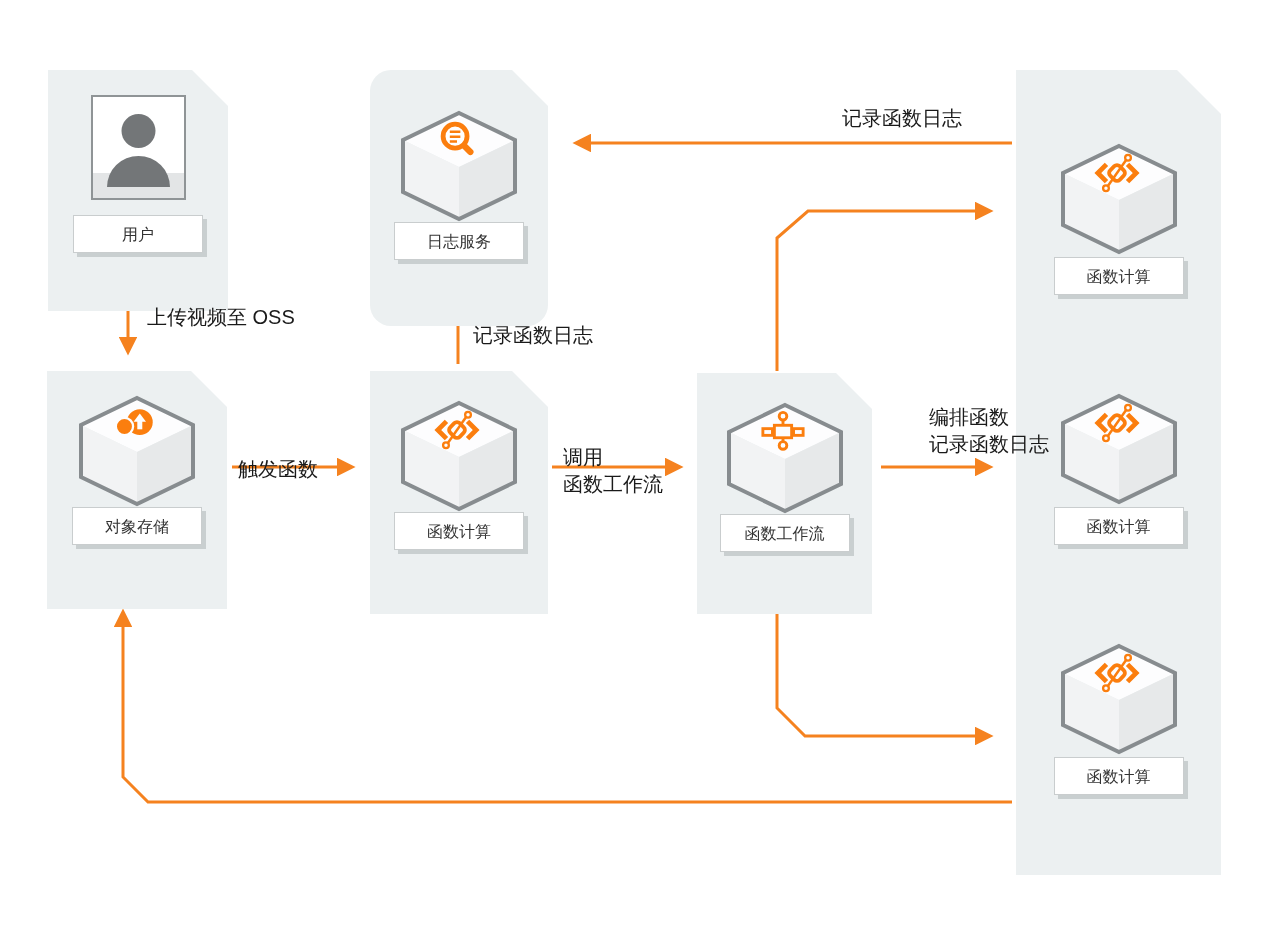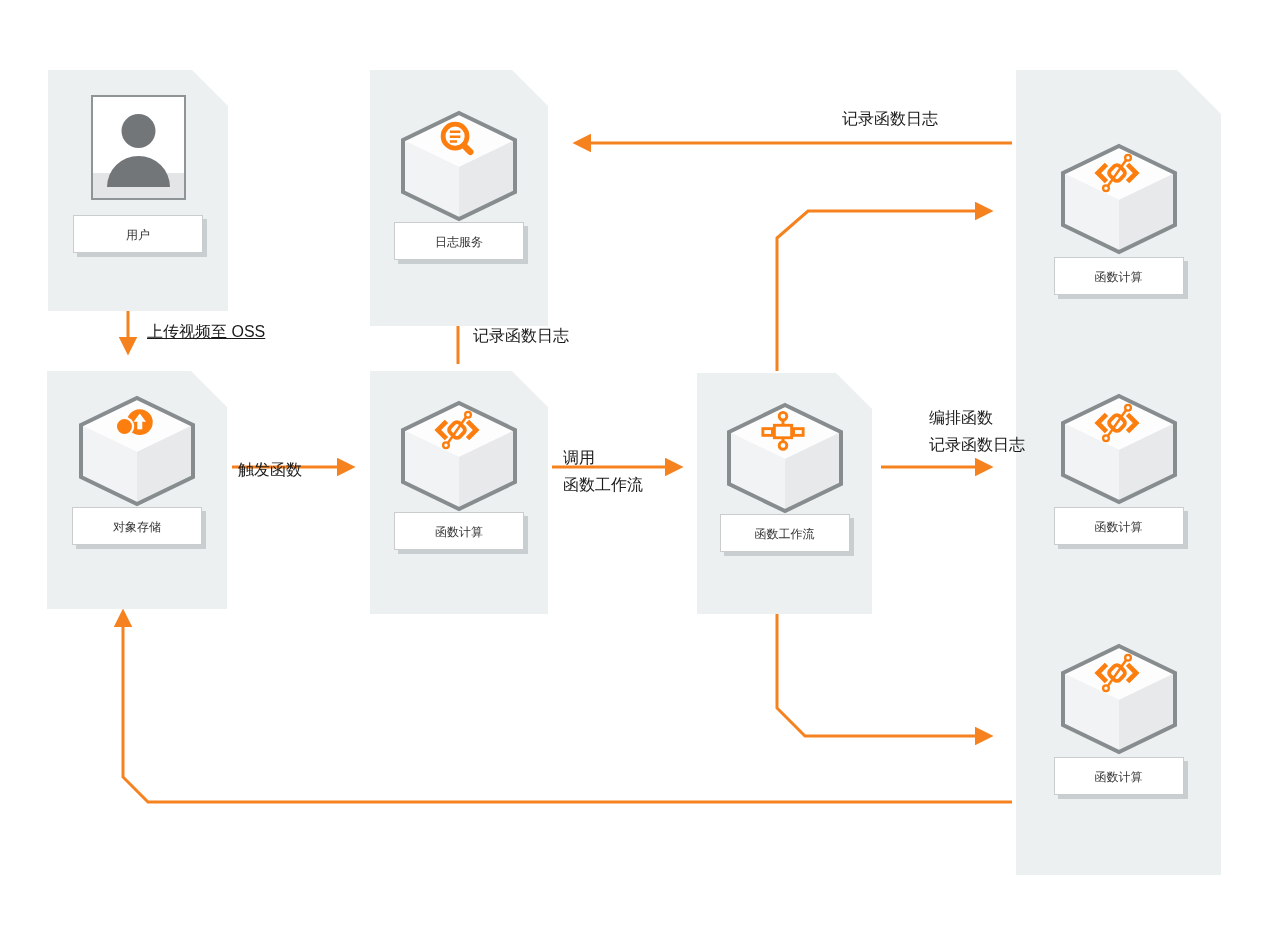--- a/index.html
+++ b/index.html
@@ -14,34 +14,34 @@
     display:flex;flex-direction:column;align-items:center;
   }
   .panel-tall{
     position:absolute;background:#ecf0f1;
     clip-path:polygon(0 0, calc(100% - 44px) 0, 100% 44px, 100% 100%, 0 100%);
   }
   
   .nodelabel{
     width:130px;height:38px;line-height:38px;background:#ffffff;
     border:1px solid #c9cdce;box-shadow:4px 4px 0 rgba(160,166,168,.45);
-    text-align:center;font-size:12px;color:#333333;box-sizing:border-box;
+    text-align:center;font-size:16px;color:#333333;box-sizing:border-box;
     white-space:nowrap;
   }
   
   .photo{width:95px;height:105px;background:#ffffff;border:2px solid #8f9496;box-sizing:border-box;}
   
   .hex{display:block;}
   
   .worker{position:absolute;left:0;width:100%;display:flex;flex-direction:column;align-items:center;}
   
   .overlay{position:absolute;left:0;top:0;pointer-events:none;}
   
   .elabel{
-    position:absolute;font-size:16px;font-weight:500;color:#1a1a1a;
+    position:absolute;font-size:20px;font-weight:500;color:#1a1a1a;
     white-space:nowrap;line-height:27px;
   }
   .defs-hidden{position:absolute;width:0;height:0;overflow:hidden;}
 </style>
 </head>
 <body>
 
 <svg class="defs-hidden" aria-hidden="true">
   <defs>
 
@@ -129,21 +129,21 @@
   </div>
 
   <div class="card" style="left:47px;top:371px;width:180px;height:214px;padding-top:24px;">
     <svg class="hex" width="124" height="112">
       <use href="#cube"></use>
         <use href="#icon-oss" x="37" y="7" width="46" height="46"></use>
     </svg>
     <div class="nodelabel">对象存储</div>
   </div>
 
-  <div class="card" style="left:370px;top:70px;width:178px;height:216px;padding-top:40px;">
+  <div class="card" style="left:370px;top:70px;width:178px;height:216px;padding-top:40px;border-radius:21px;">
     <svg class="hex" width="124" height="112">
       <use href="#cube"></use>
         <use href="#icon-log" x="37" y="7" width="46" height="46"></use>
     </svg>
     <div class="nodelabel">日志服务</div>
   </div>
 
   <div class="card" style="left:370px;top:371px;width:178px;height:214px;padding-top:29px;">
     <svg class="hex" width="124" height="112">
       <use href="#cube"></use>
@@ -180,21 +180,21 @@
 
     <div class="worker" style="top:573px;">
       <svg class="hex" width="124" height="112">
         <use href="#cube"></use>
           <use href="#icon-fc" x="37" y="7" width="46" height="46"></use>
       </svg>
       <div class="nodelabel" style="margin-top:2px;">函数计算</div>
     </div>
   </div>
 
-  <div class="elabel" style="left:147px;top:318px;text-decoration:underline;">上传视频至 OSS</div>
+  <div class="elabel" style="left:147px;top:304px;">上传视频至 OSS</div>
 
   <div class="elabel" style="left:238px;top:456px;">触发函数</div>
 
   <div class="elabel" style="left:473px;top:322px;">记录函数日志</div>
 
   <div class="elabel" style="left:563px;top:404px;margin-top:40px;">
     <div>调用</div>
     <div>函数工作流</div>
   </div>
 

